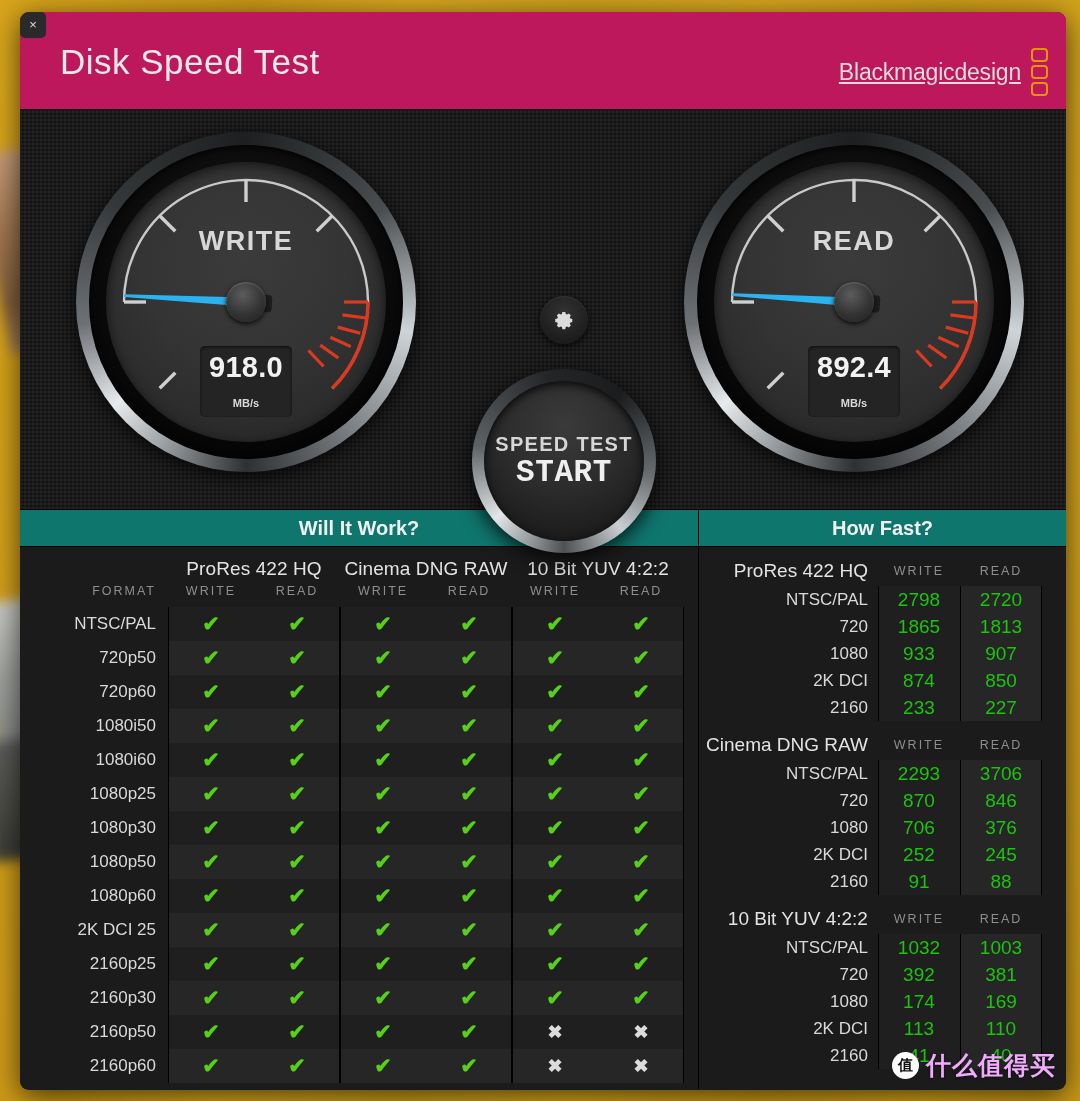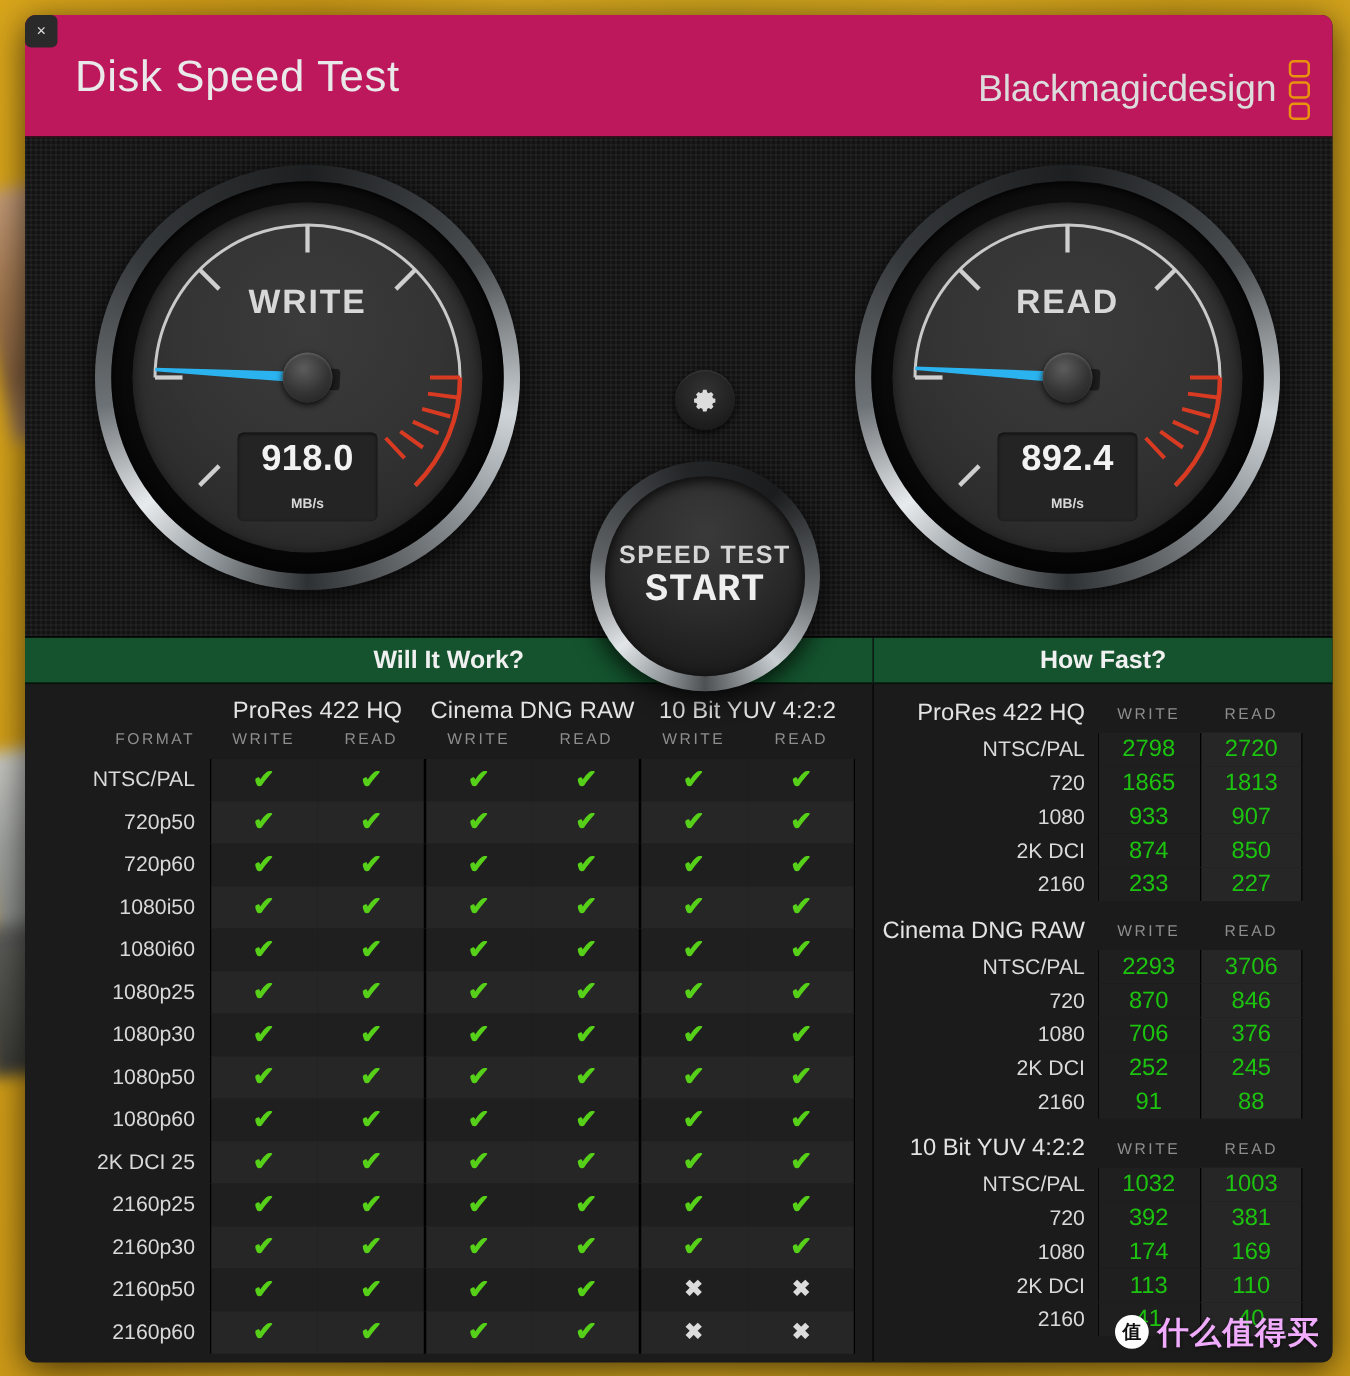--- a/index.html
+++ b/index.html
@@ -44,21 +44,21 @@
   
   .titlebar {
     height:98px; background:#be185d; position:relative;
     border-bottom:1px solid #0c0c0c;
   }
   .app-title {
     position:absolute; left:40px; top:30px;
     font-size:35px; color:#e9e9e9; font-weight:300; letter-spacing:.5px;
   }
   .brand { position:absolute; right:18px; top:36px; display:flex; align-items:center; gap:10px; }
-  .brand-text { font-size:30px; color:#dcdcdc; font-weight:300; letter-spacing:-.2px; }
+  .brand-text { font-size:23px; color:#dcdcdc; font-weight:300; letter-spacing:-.2px;text-decoration:underline; }
   .brand-logo { display:flex; flex-direction:column; gap:3px; }
   .brand-logo i {
     display:block; width:17px; height:14px; border:2.5px solid #e8920d; border-radius:4px;
   }
 
   
   .gauges {
     height:400px; position:relative;
     background:#191919;
     background-image:
@@ -90,21 +90,21 @@
     box-shadow:inset 0 3px 12px rgba(0,0,0,.6);
   }
   .gauge svg { position:absolute; inset:0; width:100%; height:100%; }
 
   .g-label {
     position:absolute; left:0; right:0; top:94px; text-align:center;
     font-size:27px; color:#d8d8d8; font-weight:600; letter-spacing:1.5px;
   }
   .g-readout {
     position:absolute; left:50%; transform:translateX(-50%); top:214px;
-    width:112px; padding:6px 0 8px; text-align:center;
+    width:92px; padding:6px 0 8px; text-align:center;
     background:#242424; border-radius:5px;
     box-shadow:inset 0 1px 3px rgba(0,0,0,.7);
   }
   .g-value { font-size:29px; color:#f2f2f2; font-weight:700; line-height:1.05; letter-spacing:.3px; }
   .g-unit  { font-size:11px; color:#d9d9d9; font-weight:700; margin-top:15px; }
 
   .hub {
     position:absolute; left:50%; top:50%; width:40px; height:40px;
     margin:-20px 0 0 -20px; border-radius:50%;
     background:radial-gradient(circle at 42% 32%, #5c5c5c, #343434 55%, #1e1e1e 100%);
@@ -134,21 +134,21 @@
   }
   .st-top { font-size:20px; color:#d6d6d6; font-weight:700; letter-spacing:1.3px; }
   .st-main { font-size:31px; color:#efefef; font-weight:700; letter-spacing:.6px; margin-top:-1px;font-family:Liberation Mono, monospace; }
 
   
   .lower { display:flex; height:579px; }
   .left-pane  { width:679px; border-right:1px solid #000; background:#1b1b1b; }
   .right-pane { width:367px; background:#1b1b1b; }
 
   .pane-head {
-    height:37px; background:#14532d; display:flex; align-items:center; justify-content:center;
+    height:37px; background:#0f766e; display:flex; align-items:center; justify-content:center;
     font-size:20px; color:#f0f0f0; font-weight:700; border-bottom:1px solid #000;
   }
 
   
   table { border-collapse:collapse; width:100%; }
   .wiw { table-layout:fixed; }
   .wiw col.fmt { width:148px; }
   .wiw col.c   { width:86px; }
   .wiw col.pad { width:14px; }
 

